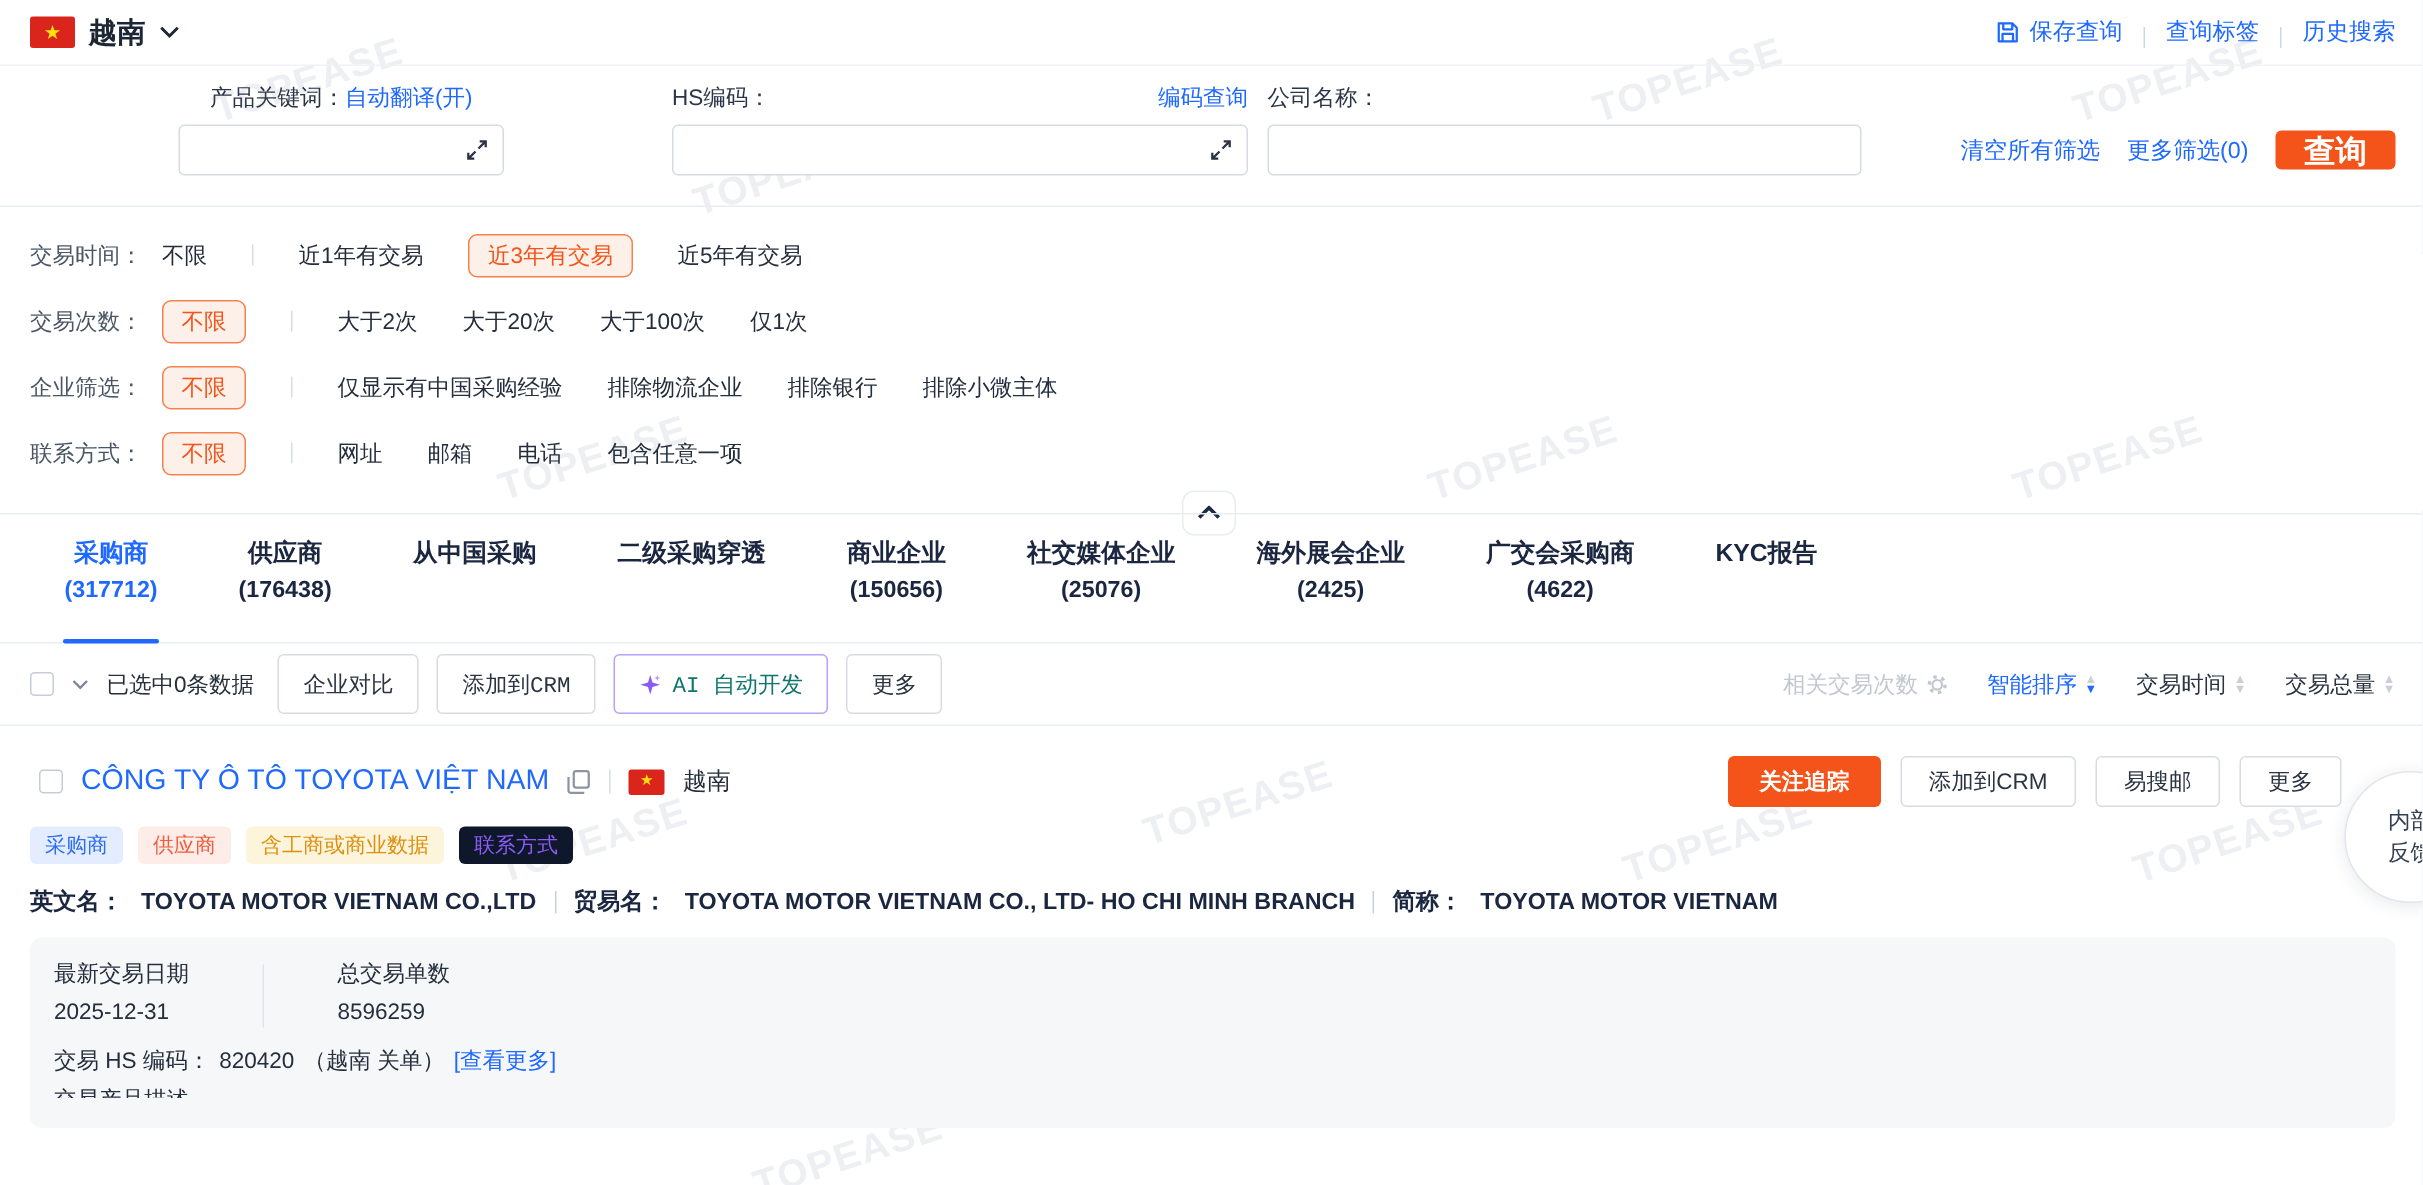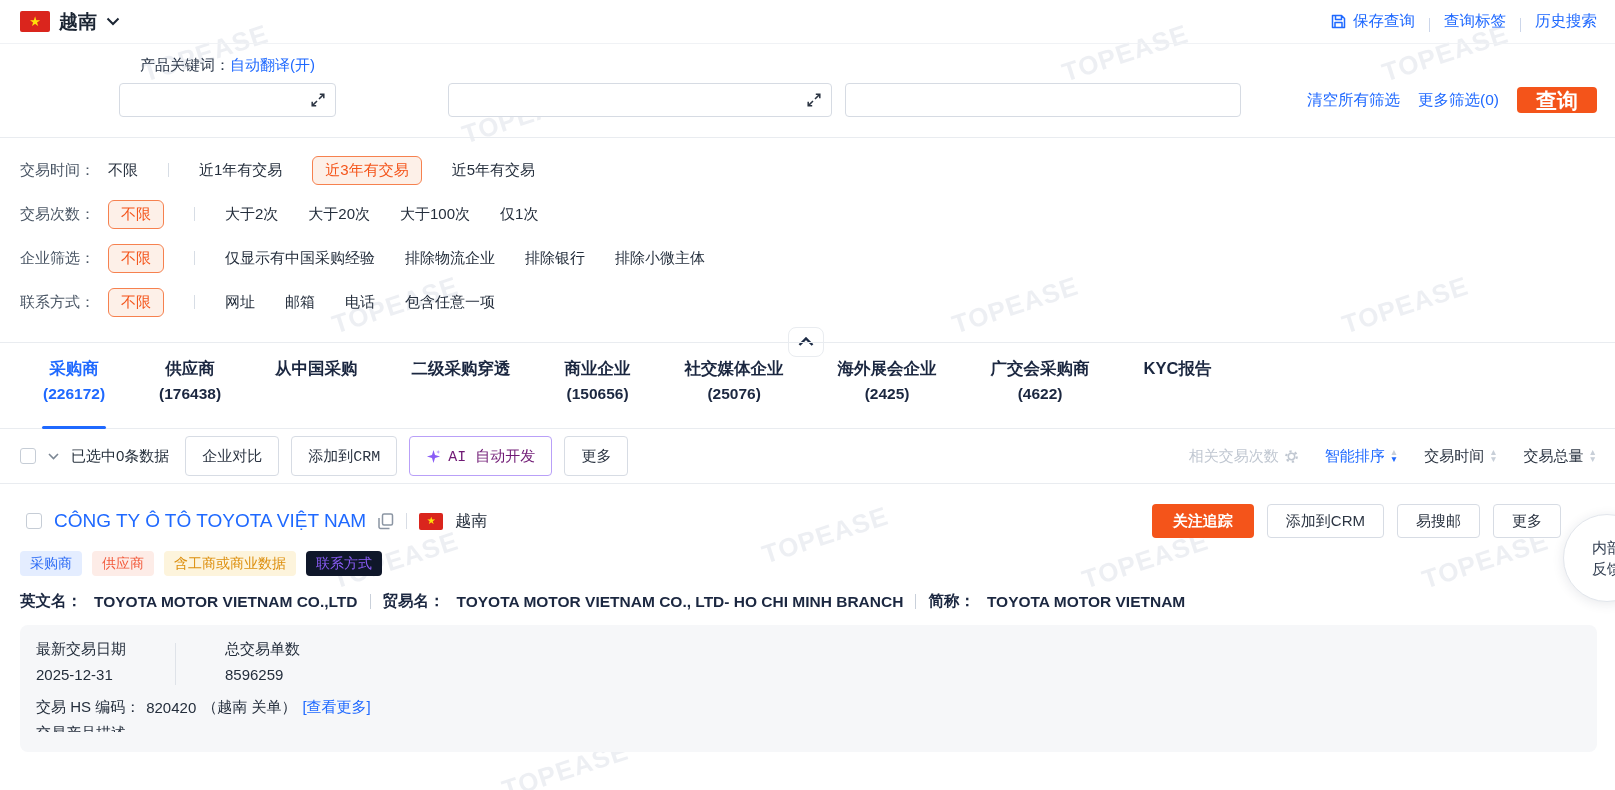--- a/index.html
+++ b/index.html
@@ -52,21 +52,21 @@
   .tab { position:relative; padding:0 27px; height:71px; text-align:center; font-weight:700; font-size:16.5px; color:#1b2740; cursor:pointer; }
   .tab .count { margin-top:5px; font-size:15.5px; }
   .tab.active { color:#1f69ff; }
   .tab.active::after { content:""; position:absolute; left:50%; transform:translateX(-50%); bottom:0; width:64px; height:3px; background:#1f69ff; border-radius:2px; }
 
   
   .toolbar { position:relative; z-index:2; height:55px; display:flex; align-items:center; gap:12px; padding:0 18px 0 20px; border-bottom:1px solid #e9ecf0; font-size:15px; }
   .checkbox { width:16px; height:16px; border:1px solid #c6cdd6; border-radius:3px; background:#fff; flex:none; cursor:pointer; }
   .sel-text { color:#26303c; margin-right:4px; }
   .tbtn { height:40px; padding:12px 16px; border:1px solid #d7dce4; border-radius:4px; background:#fff; font-size:15px; color:#2b3442; display:flex; align-items:center; gap:7px; cursor:pointer; font-family:Liberation Mono, monospace; }
-  .tbtn.ai { border-color:#b9a0f8; color:#701a75; }
+  .tbtn.ai { border-color:#b9a0f8; color:#0f766e; }
   .sortbar { margin-left:auto; display:flex; align-items:center; gap:26px; white-space:nowrap; }
   .sort-item { display:flex; align-items:center; gap:5px; color:#2b3442; cursor:pointer; }
   .sort-item.disabled { color:#c0c7d1; cursor:default; }
   .sort-item.smart { color:#1f69ff; }
   .carets { display:flex; flex-direction:column; font-size:8.5px; line-height:7px; color:#c8cfd8; }
   .carets .on { color:#1f69ff; }
 
   
   .result { position:relative; z-index:2; padding:0 18px 0 20px; }
   .r1 { display:flex; align-items:center; gap:12px; margin-top:20px;justify-content:flex-end; }
@@ -144,28 +144,35 @@
         <span class="blue" style="cursor:pointer;">自动翻译(开)</span>
       </div>
       <div class="inputbox">
         <input type="text" placeholder="" style="">
         <svg width="16" height="16" viewBox="0 0 16 16" style="cursor:pointer;">
             <path d="M9.8 2.2 H13.8 V6.2 M13.4 2.6 L9 7 M6.2 13.8 H2.2 V9.8 M2.6 13.4 L7 9" fill="none" stroke="#2b3442" stroke-width="1.5"></path>
           </svg>
       </div>
     </div>
     <div class="field w2">
+      <div class="field-head">
+        <span>HS编码：</span>
+        <span class="blue" style="cursor:pointer;">编码查询</span>
+      </div>
       <div class="inputbox">
         <input type="text" placeholder="" style="">
         <svg width="16" height="16" viewBox="0 0 16 16" style="cursor:pointer;">
             <path d="M9.8 2.2 H13.8 V6.2 M13.4 2.6 L9 7 M6.2 13.8 H2.2 V9.8 M2.6 13.4 L7 9" fill="none" stroke="#2b3442" stroke-width="1.5"></path>
           </svg>
       </div>
     </div>
     <div class="field w3">
+      <div class="field-head" style="justify-content:flex-start;">
+        <span>公司名称：</span>
+      </div>
       <div class="inputbox">
         <input type="text" placeholder="" style="">
       </div>
     </div>
     <div class="search-actions">
       <span class="blue" style="cursor:pointer;">清空所有筛选</span>
       <span class="blue" style="cursor:pointer;">更多筛选(0)</span>
       <button class="btn-primary">查询</button>
     </div>
   </section>
@@ -217,21 +224,21 @@
     <div class="collapse-btn">
       <svg width="16" height="10" viewBox="0 0 16 10">
           <polyline points="1.5,8 8,1.5 14.5,8" fill="none" stroke="#1c2b45" stroke-width="2.4"></polyline>
         </svg>
     </div>
   </section>
 
   <nav class="tabs">
     <div class="tab active">
       <div>采购商</div>
-      <div class="count">(226172)</div>
+      <div class="count">(317712)</div>
     </div>
     <div class="tab">
       <div>供应商</div>
       <div class="count">(176438)</div>
     </div>
     <div class="tab">
       <div>从中国采购</div>
       <div class="count"></div>
     </div>
     <div class="tab">

